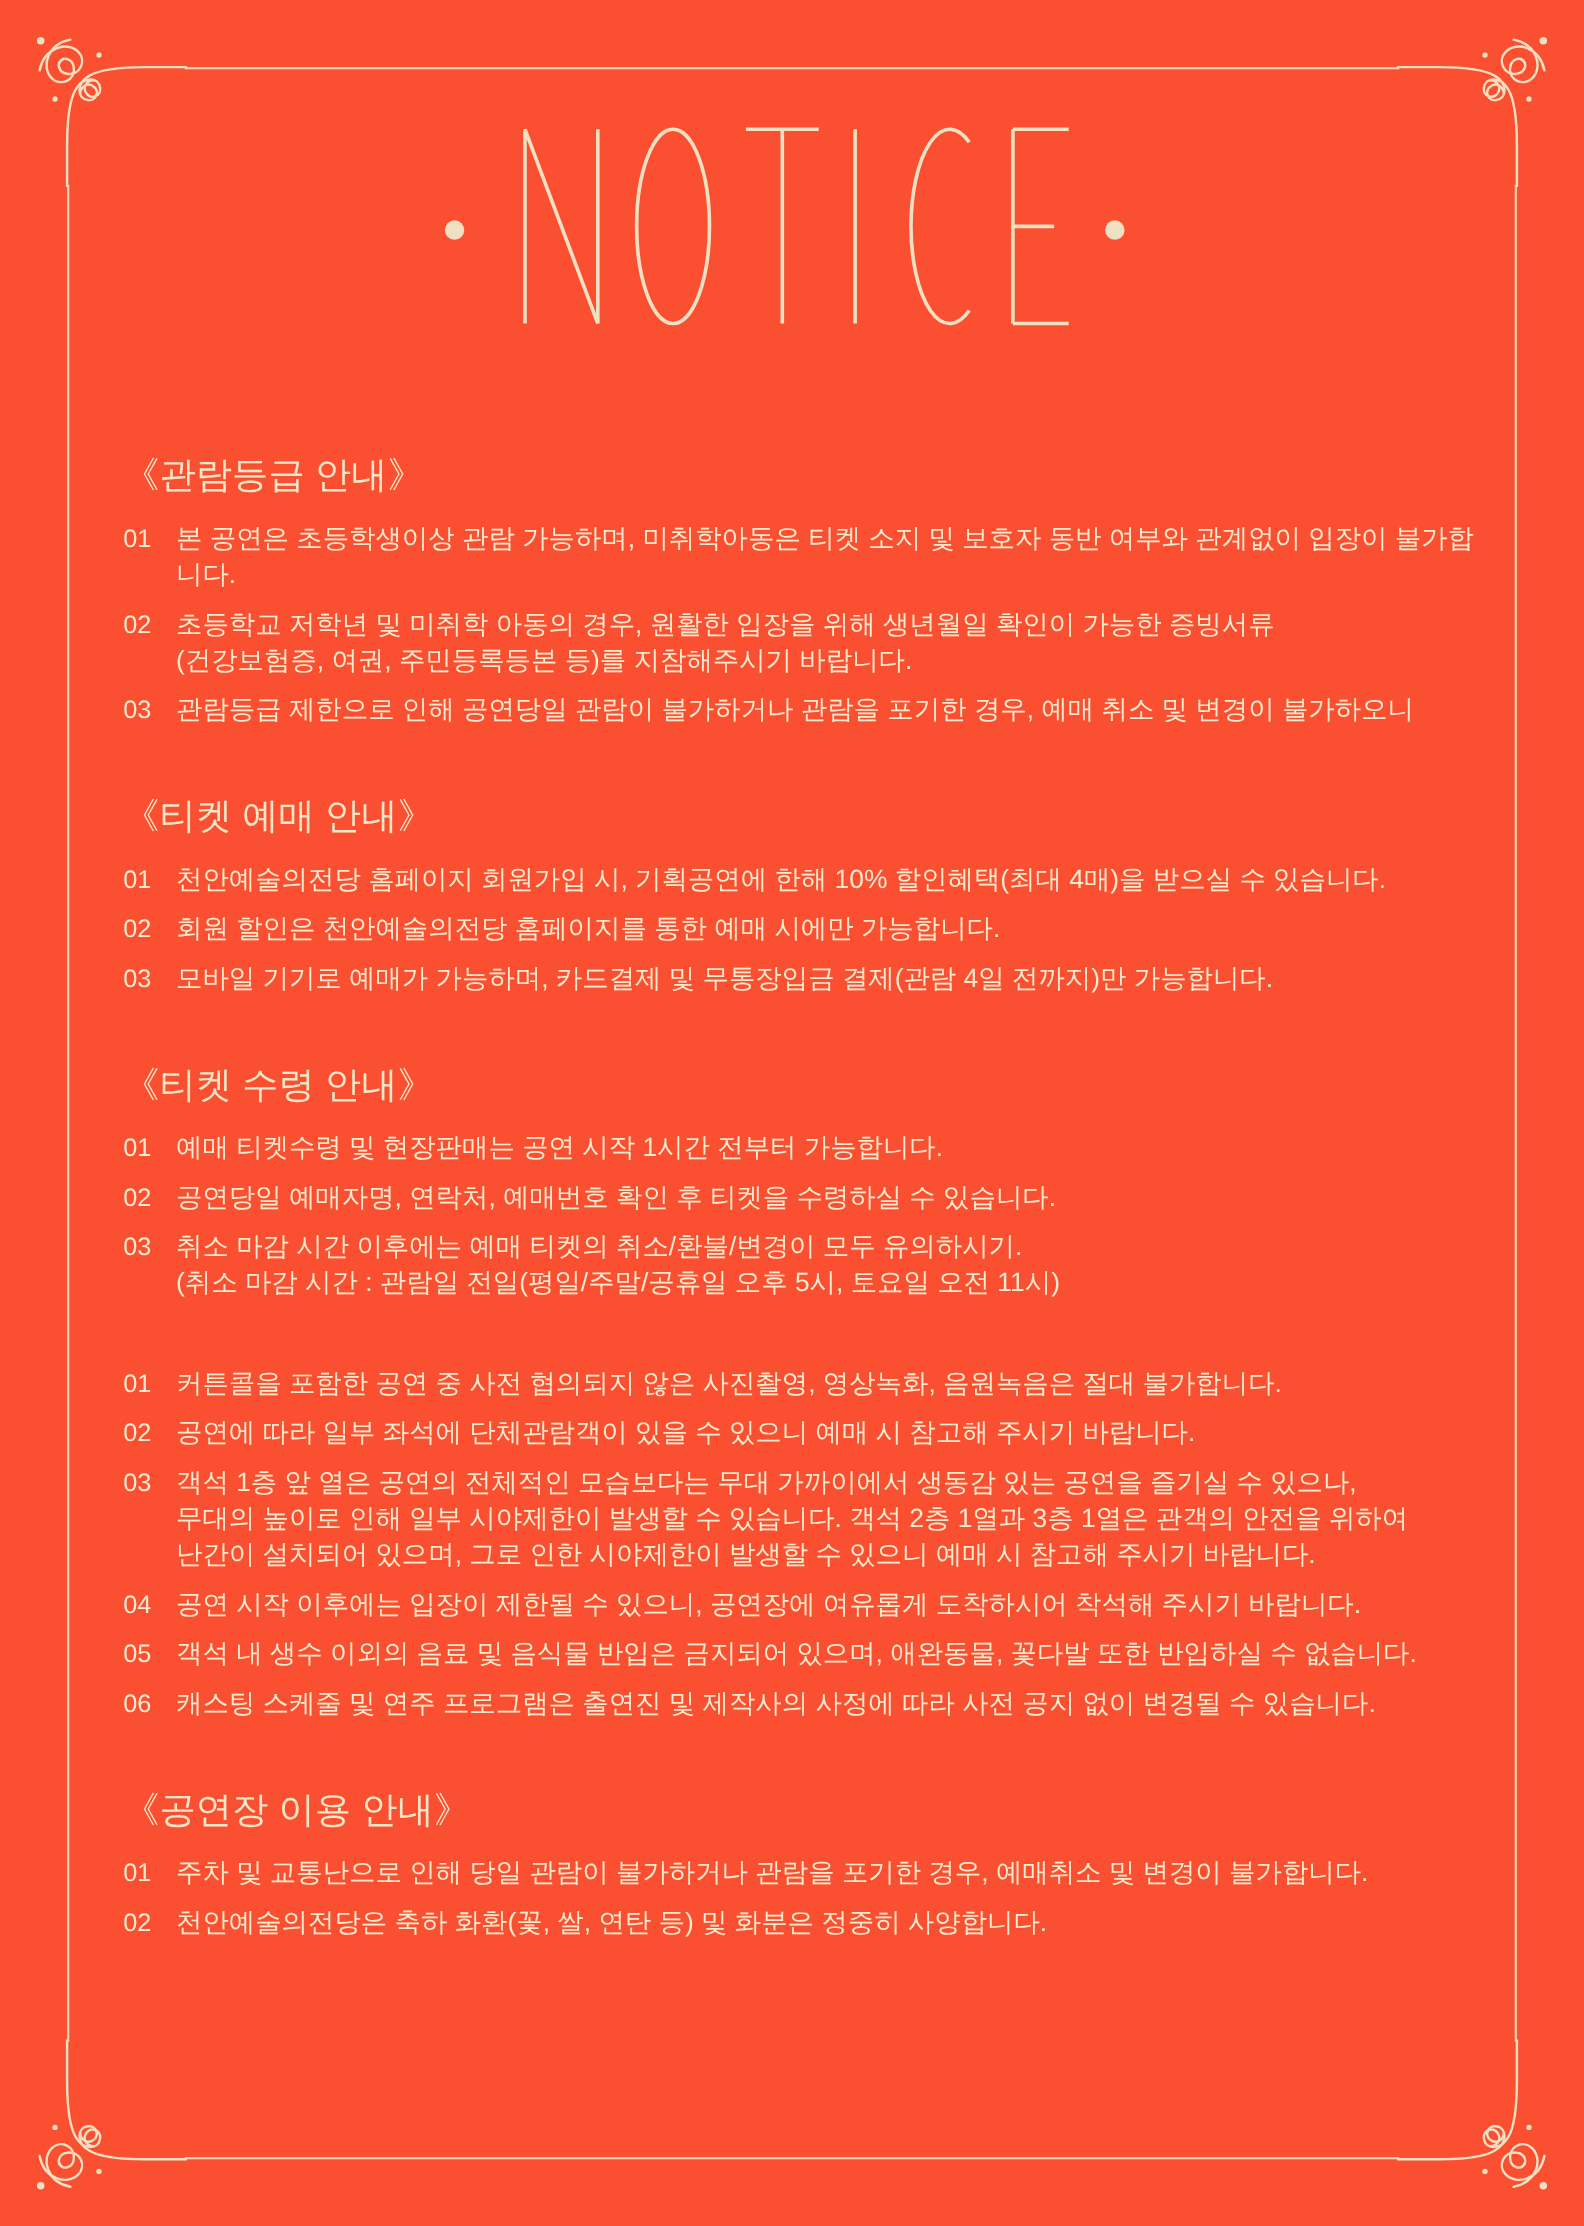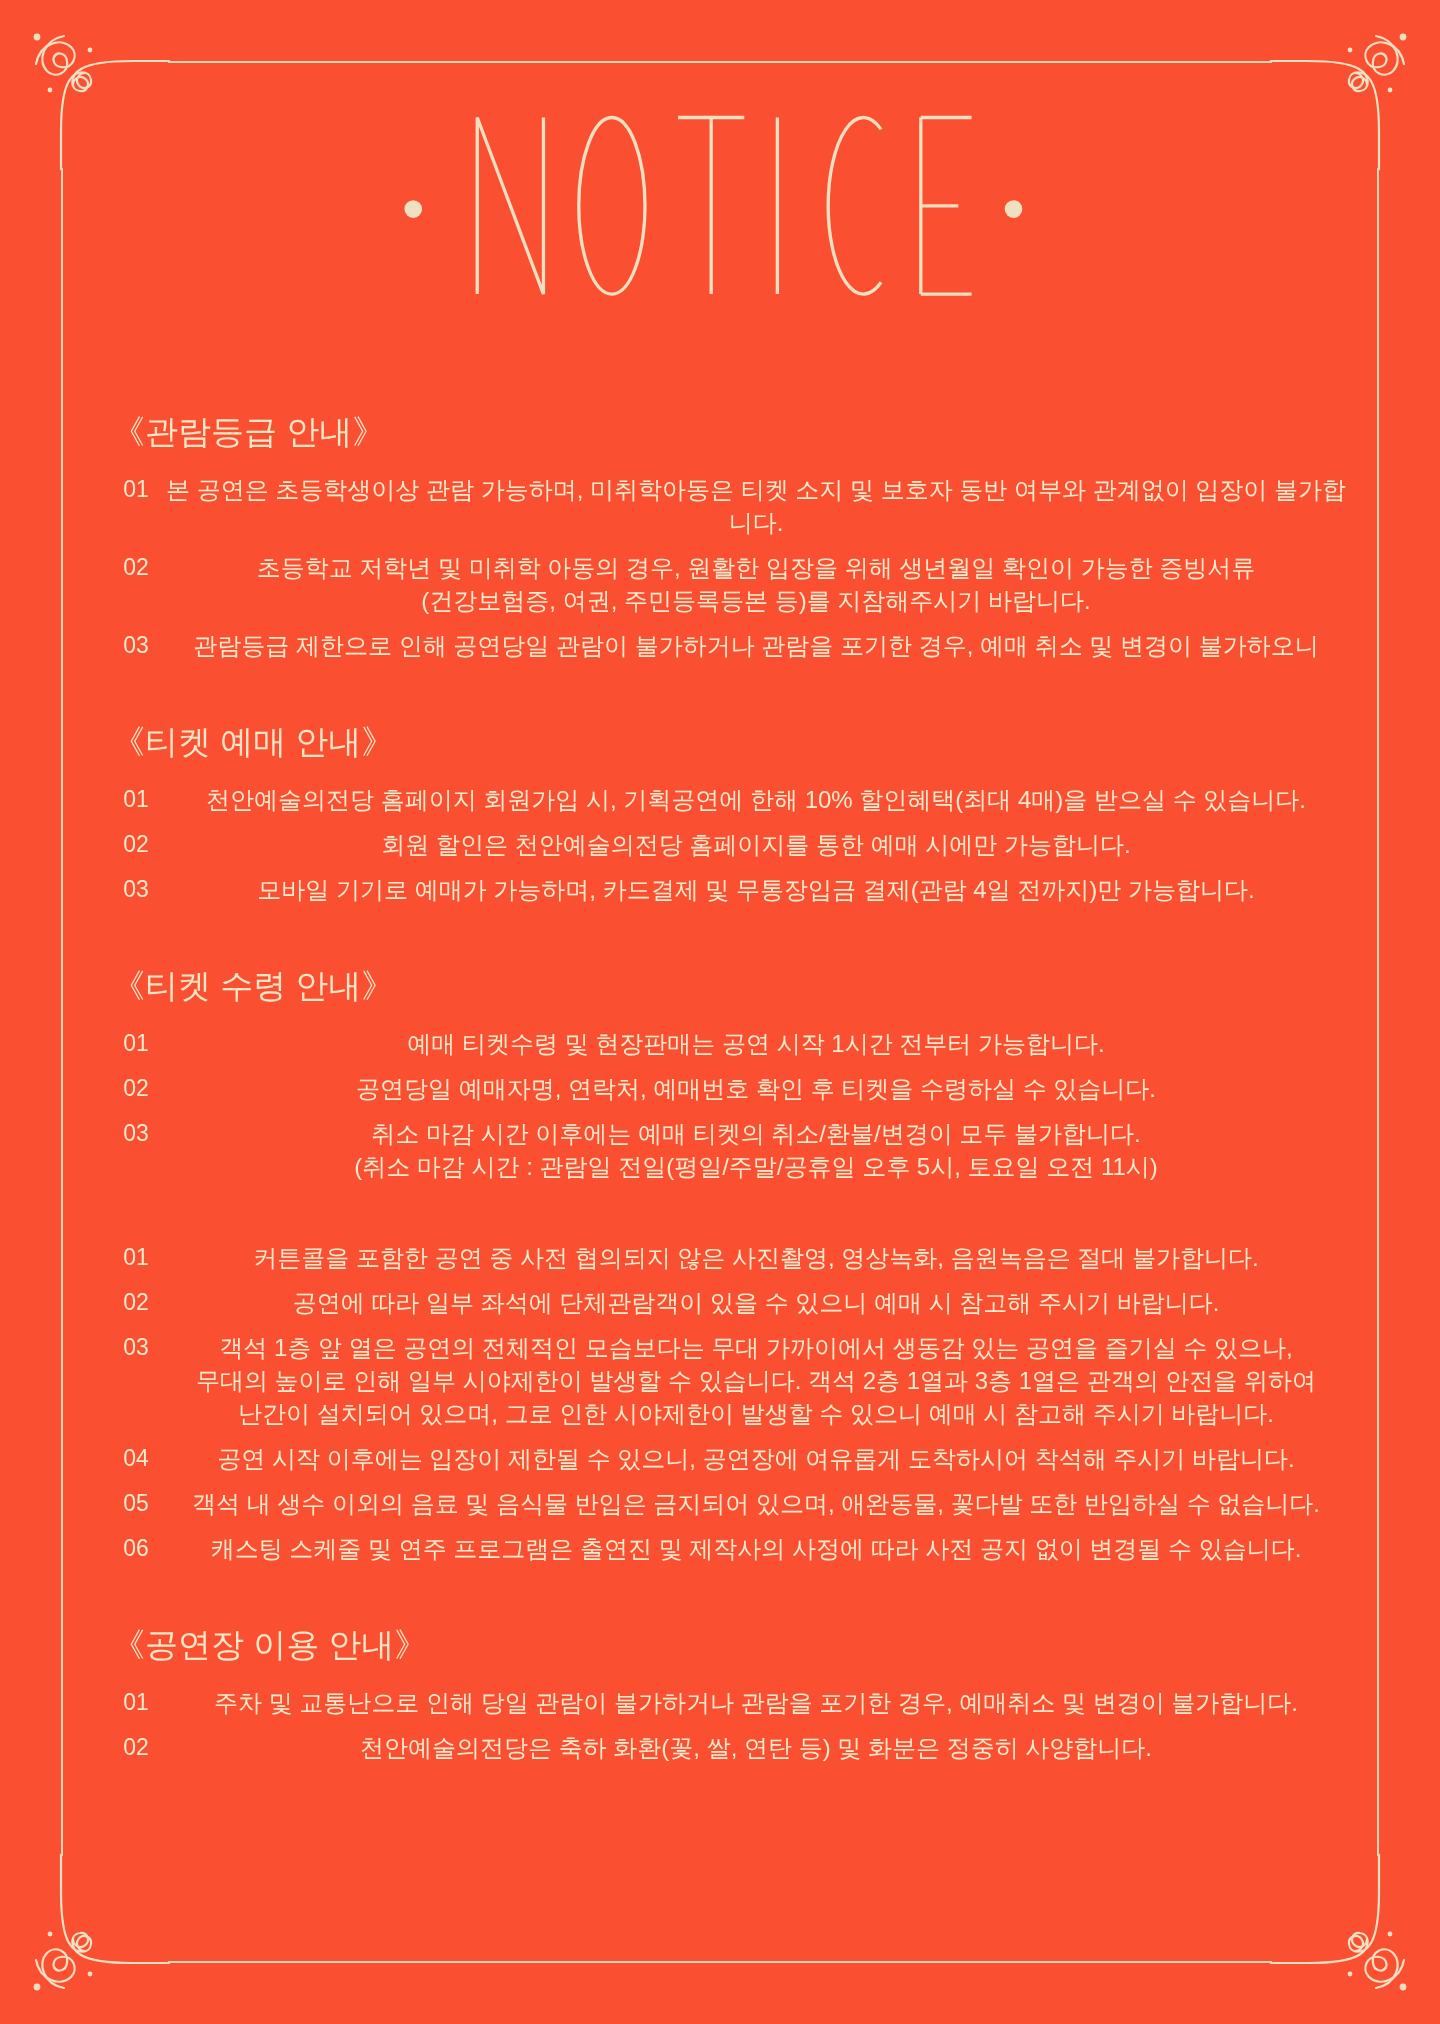--- a/index.html
+++ b/index.html
@@ -40,21 +40,21 @@
     clip:rect(0 0 0 0);white-space:nowrap;
   }
   
   .content{position:absolute;left:112px;right:88px;top:410px;}
   section{margin-bottom:58px;}
   .sec-title{
     font-size:33px;font-weight:normal;line-height:44px;
     color:var(--heading,#F5E6C8);letter-spacing:0;
     margin-bottom:19px;
   }
-  .item{display:flex;margin-bottom:12px;text-align:center;}
+  .item{display:flex;margin-bottom:12px;}
   .num{
     flex:0 0 48px;font-size:23px;line-height:33px;
     color:var(--text,#F7E9CE);
   }
   .lines{flex:1;}
   .line{font-size:24px;line-height:33px;color:var(--text,#F7E9CE);}
 </style>
 </head>
 <body>
 
@@ -203,21 +203,21 @@
       </div>
       <div class="item">
         <span class="num">02</span>
         <div class="lines">
           <div class="line">공연당일 예매자명, 연락처, 예매번호 확인 후 티켓을 수령하실 수 있습니다.</div>
         </div>
       </div>
       <div class="item">
         <span class="num">03</span>
         <div class="lines">
-          <div class="line">취소 마감 시간 이후에는 예매 티켓의 취소/환불/변경이 모두 불가합니다.</div>
+          <div class="line">취소 마감 시간 이후에는 예매 티켓의 취소/환불/변경이 모두 유의하시기.</div>
           <div class="line">(취소 마감 시간 : 관람일 전일(평일/주말/공휴일 오후 5시, 토요일 오전 11시)</div>
         </div>
       </div>
     </section>
 
     <section>
       <div class="item">
         <span class="num">01</span>
         <div class="lines">
           <div class="line">커튼콜을 포함한 공연 중 사전 협의되지 않은 사진촬영, 영상녹화, 음원녹음은 절대 불가합니다.</div>

